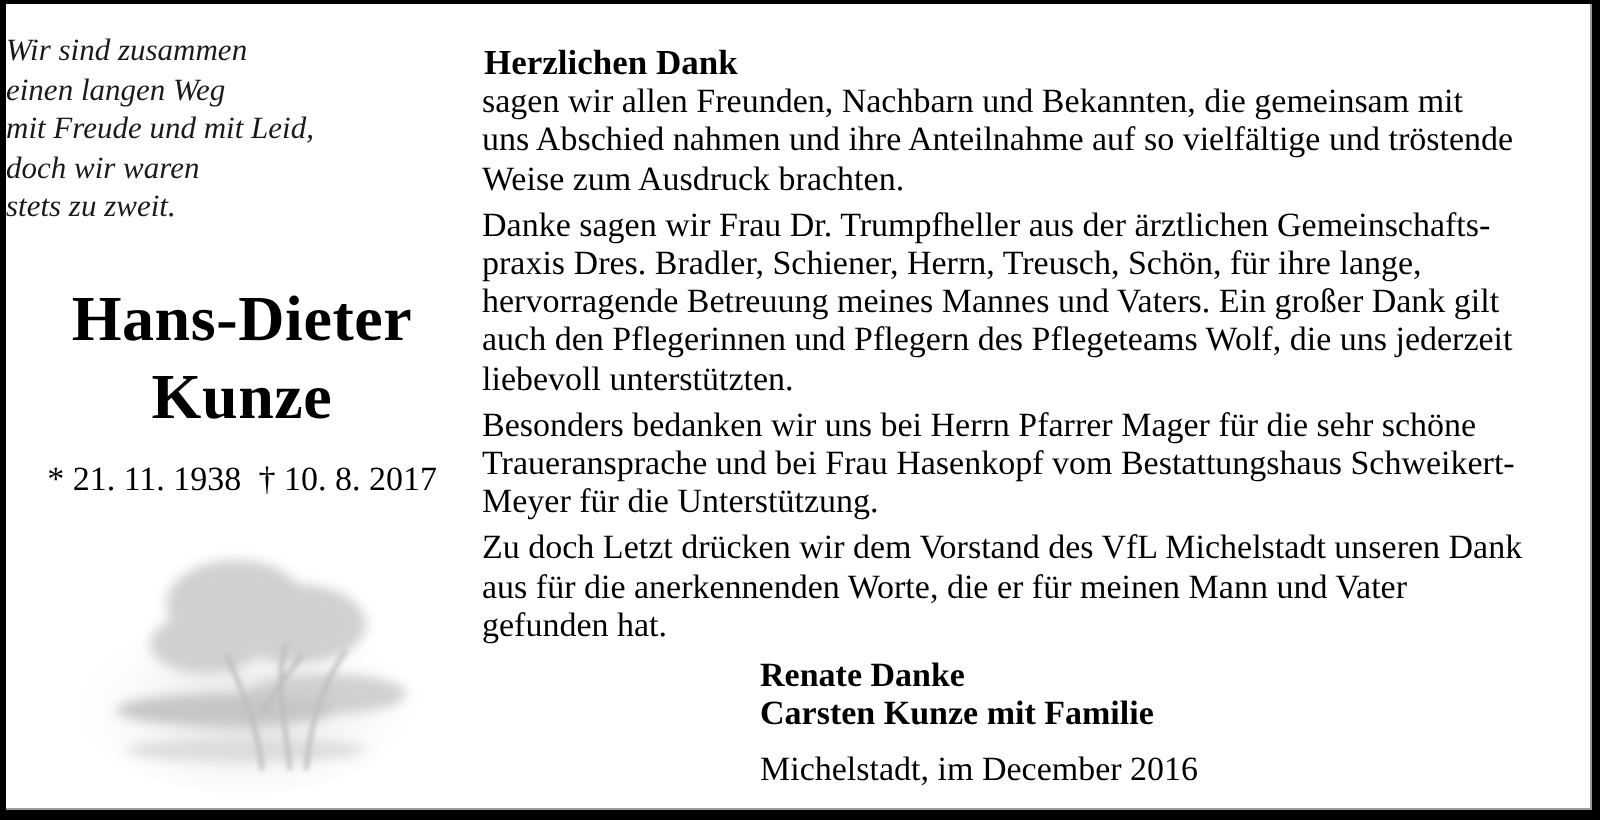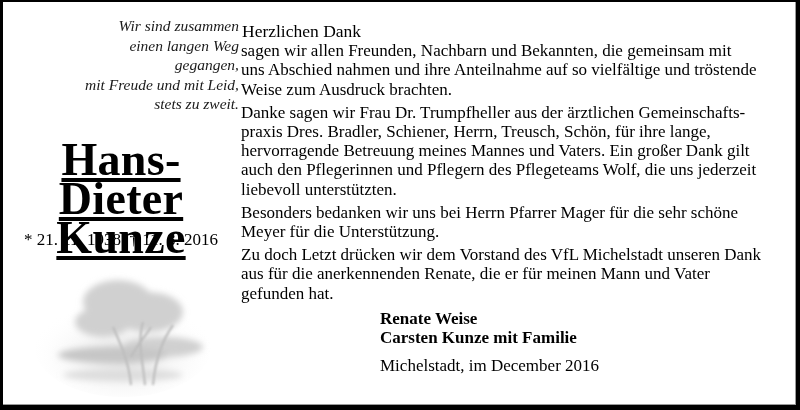--- a/index.html
+++ b/index.html
@@ -4,70 +4,70 @@
 <style>
   html, body { margin:0; padding:0; background:#000; }
   body { width:800px; height:410px; position:relative; overflow:hidden; }
   .frame {
     position:absolute; left:3px; top:2px; width:793px; height:403px;
     background:#fff; box-sizing:border-box;
     border-right:1px solid #9a9a9a; border-bottom:1px solid #9a9a9a;
   }
   .serif { font-family:"Liberation Serif","DejaVu Serif",serif; color:#000; }
   .poem {
-    position:absolute; left:0; top:14px; width:236px; text-align:right;
+    position:absolute; left:0; top:14px; width:236px; text-align:left;
     font-style:italic; font-size:15.5px; line-height:19.5px; color:#1a1a1a;
   }
   .poem div { white-space:nowrap; }
   .name {
     position:absolute; left:0; top:138px; width:236px; text-align:center;
-    font-weight:bold; font-size:46px; line-height:39px; letter-spacing:0.3px;text-decoration:underline;
+    font-weight:bold; font-size:32px; line-height:39px; letter-spacing:0.3px;
   }
   .dates {
     position:absolute; left:0; top:228px; width:236px; text-align:center;
     font-size:17px; line-height:20px; white-space:nowrap;
   }
   .tree {
     position:absolute; left:30px; top:265px; width:180px; height:130px;
   }
   .text {
     position:absolute; left:238px; top:20px; width:560px;
     font-size:17px; line-height:19.2px;
   }
   .text .line { white-space:nowrap; }
-  .heading { font-weight:normal; font-size:17.5px; margin-left:1px; }
+  .heading { font-weight:bold; font-size:17.5px; margin-left:1px; }
   .para { margin-top:4px; }
   .para.first { margin-top:0; }
   .sig { margin-left:139px; font-weight:bold; }
   .sig.first { margin-top:6px; }
   .place { margin-left:139px; margin-top:9px; }
 </style>
 </head>
 <body>
 
 <div class="frame serif">
 
   <div class="poem">
     <div>Wir sind zusammen</div>
     <div>einen langen Weg</div>
-    <div>gegangen,</div>
     <div>mit Freude und mit Leid,</div>
+    <div>doch wir waren</div>
     <div>stets zu zweit.</div>
   </div>
 
   <div class="name">
     <div>Hans-Dieter</div>
     <div>Kunze</div>
   </div>
 
   <div class="dates">
     <span>*</span>
     <span>21. 11. 1938</span>&nbsp;
     <span>†</span>
-    <span>11. 8. 2016</span>
+    <span>10. 8. 2017</span>
   </div>
 
   <svg class="tree" viewBox="0 0 180 130">
     <defs>
       <radialGradient id="fog" cx="50%" cy="60%" r="55%">
         <stop offset="0%" stop-color="#d8d8d8" stop-opacity="0.9"></stop>
         <stop offset="100%" stop-color="#ffffff" stop-opacity="0"></stop>
       </radialGradient>
       <filter id="blur">
           <feGaussianBlur stdDeviation="3"></feGaussianBlur>
@@ -105,28 +105,29 @@
     <div class="para">
       <div class="line">Danke sagen wir Frau Dr. Trumpfheller aus der ärztlichen Gemeinschafts-</div>
       <div class="line">praxis Dres. Bradler, Schiener, Herrn, Treusch, Schön, für ihre lange,</div>
       <div class="line">hervorragende Betreuung meines Mannes und Vaters. Ein großer Dank gilt</div>
       <div class="line">auch den Pflegerinnen und Pflegern des Pflegeteams Wolf, die uns jederzeit</div>
       <div class="line">liebevoll unterstützten.</div>
     </div>
 
     <div class="para">
       <div class="line">Besonders bedanken wir uns bei Herrn Pfarrer Mager für die sehr schöne</div>
+      <div class="line">Traueransprache und bei Frau Hasenkopf vom Bestattungshaus Schweikert-</div>
       <div class="line">Meyer für die Unterstützung.</div>
     </div>
 
     <div class="para">
       <div class="line">Zu doch Letzt drücken wir dem Vorstand des VfL Michelstadt unseren Dank</div>
-      <div class="line">aus für die anerkennenden Renate, die er für meinen Mann und Vater</div>
+      <div class="line">aus für die anerkennenden Worte, die er für meinen Mann und Vater</div>
       <div class="line">gefunden hat.</div>
     </div>
 
-    <div class="line sig first">Renate Weise</div>
+    <div class="line sig first">Renate Danke</div>
     <div class="line sig">Carsten Kunze mit Familie</div>
 
     <div class="line place">Michelstadt, im December 2016</div>
   </div>
 
 </div>
 
 </body></html>

